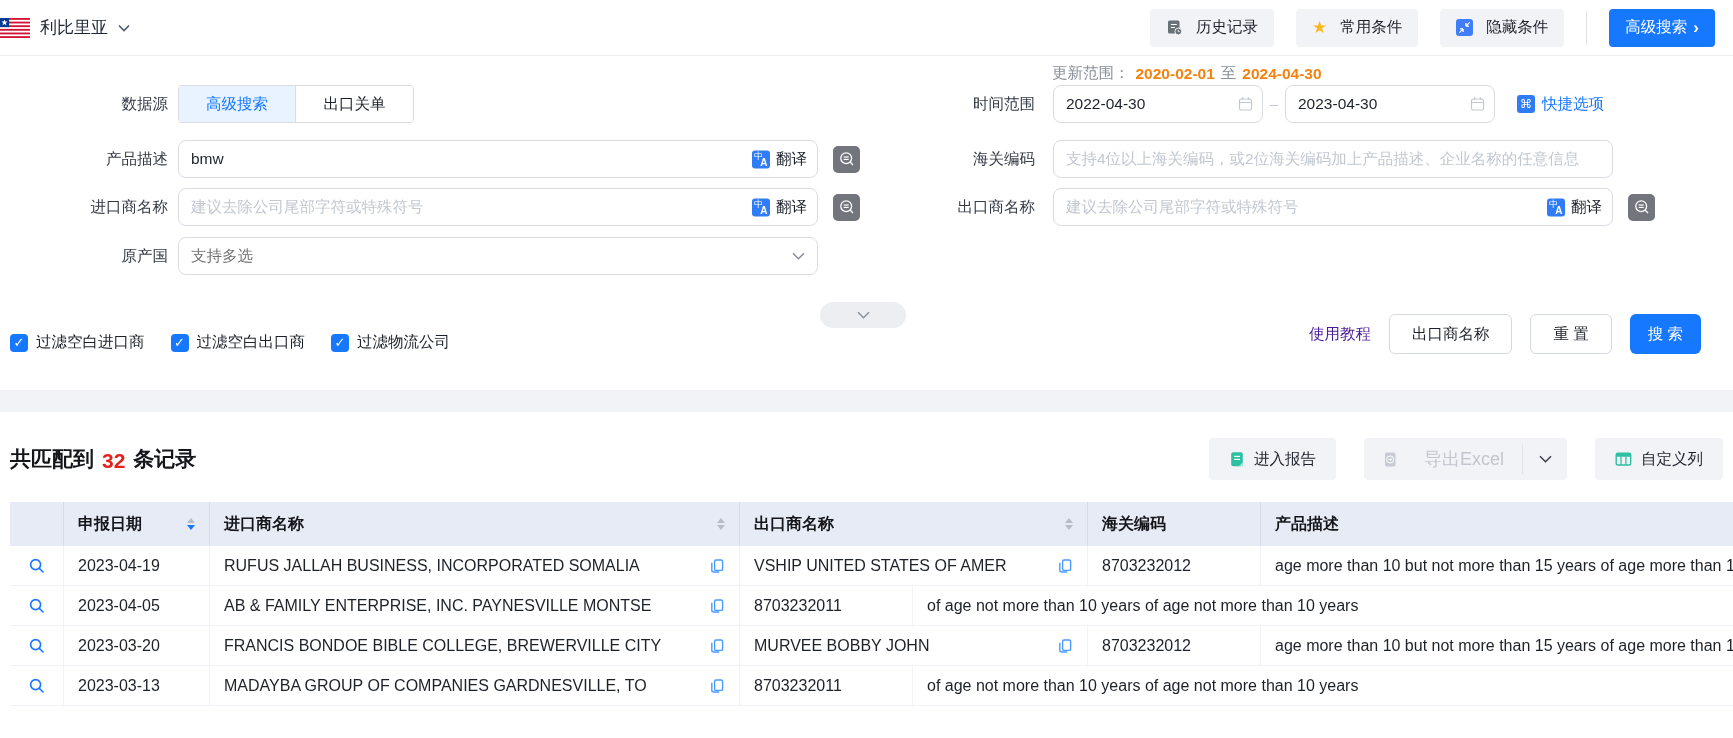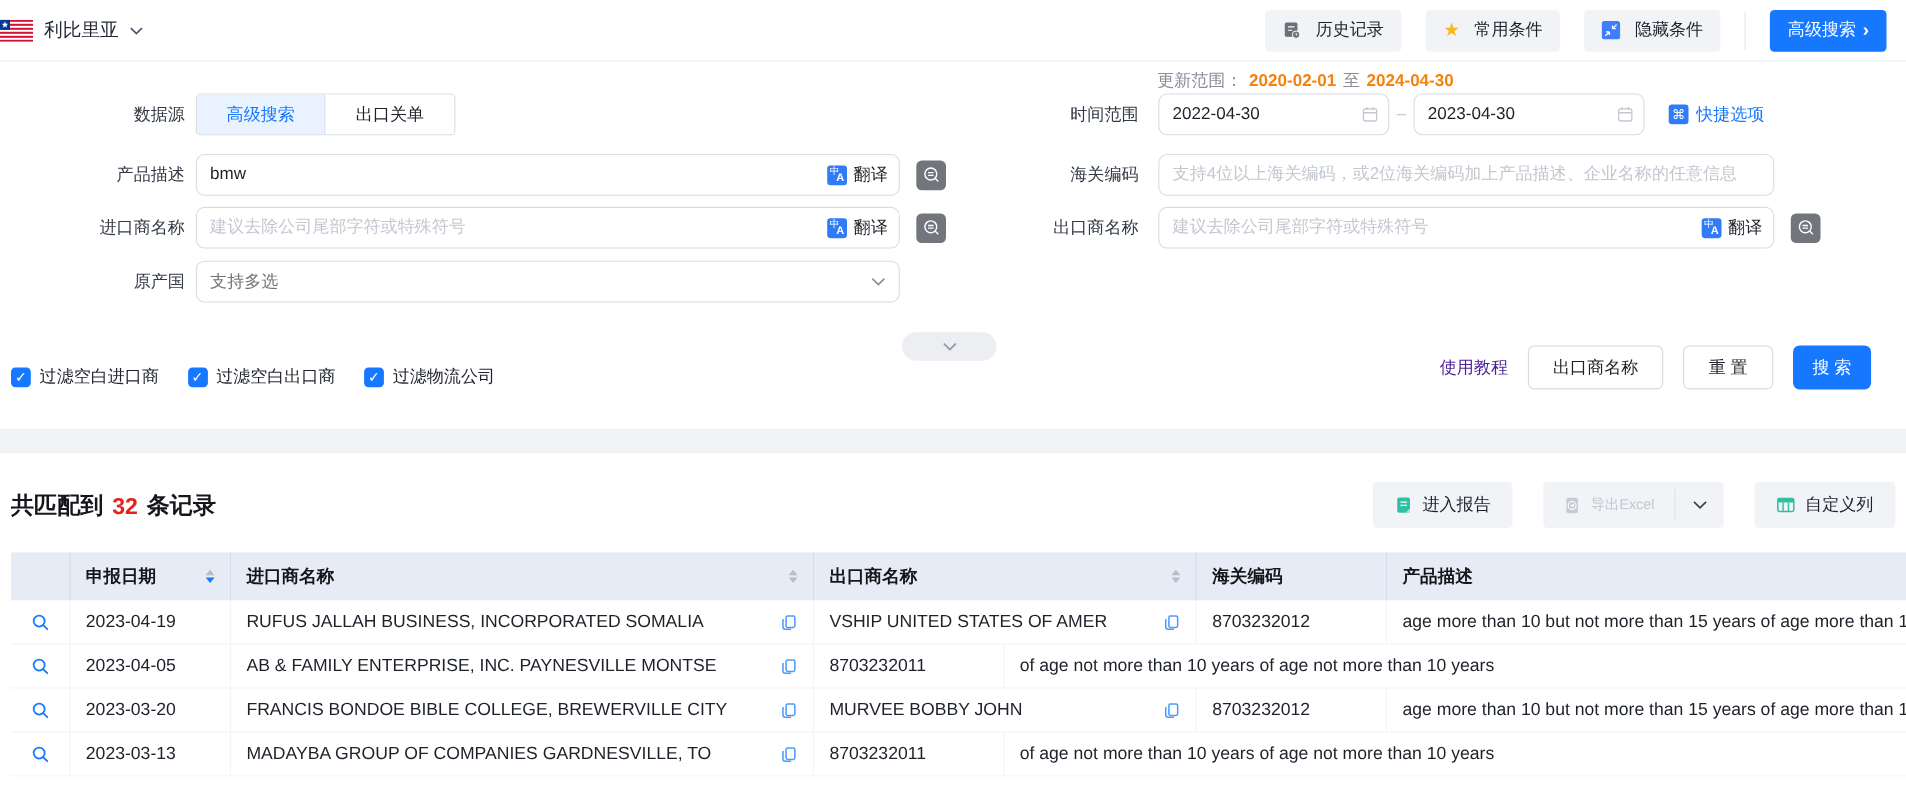--- a/index.html
+++ b/index.html
@@ -84,22 +84,22 @@
   
   .results{padding-top:26px}
   .results-header{display:flex;align-items:center;justify-content:space-between;
     padding:0 10px;height:42px}
   .summary{font-size:21px;font-weight:bold;color:#14161a;display:flex;gap:8px;align-items:flex-end}
   .summary .count{color:#e6211b}
   .toolbar{display:flex;align-items:center;gap:28px}
   .rbtn{height:42px;display:flex;align-items:center;gap:9px;background:#f2f3f7;border:none;
     border-radius:4px;padding:0 20px;font-size:15.5px;color:#1d2129;cursor:pointer;font-family:inherit}
   .export-group{display:flex;align-items:stretch;background:#f2f3f7;border-radius:4px;overflow:hidden}
-  .export-main{display:flex;align-items:center;gap:9px;padding:0 18px;height:42px;border:none;
-    background:transparent;font-size:13px;color:#c2c6ce;cursor:not-allowed;font-family:inherit}
+  .export-main{display:flex;align-items:center;gap:26px;padding:0 18px;height:42px;border:none;
+    background:transparent;font-size:18px;color:#c2c6ce;cursor:not-allowed;font-family:inherit}
   .export-sep{width:1px;background:#e2e4ea;margin:6px 0}
   .export-caret{width:44px;display:flex;align-items:center;justify-content:center;border:none;
     background:transparent;cursor:pointer}
 
   .table-wrap{margin:22px 0 0 10px;width:1723px;overflow:hidden}
   .tbl{width:1911px}
   .thead{display:flex;height:44px;background:#e7ebf5;align-items:stretch}
   .th{display:flex;align-items:center;padding:0 14px;border-right:1px solid #d6dbe9;
     font-weight:bold;font-size:16px;color:#14161a}
   .th:last-child{border-right:none}

